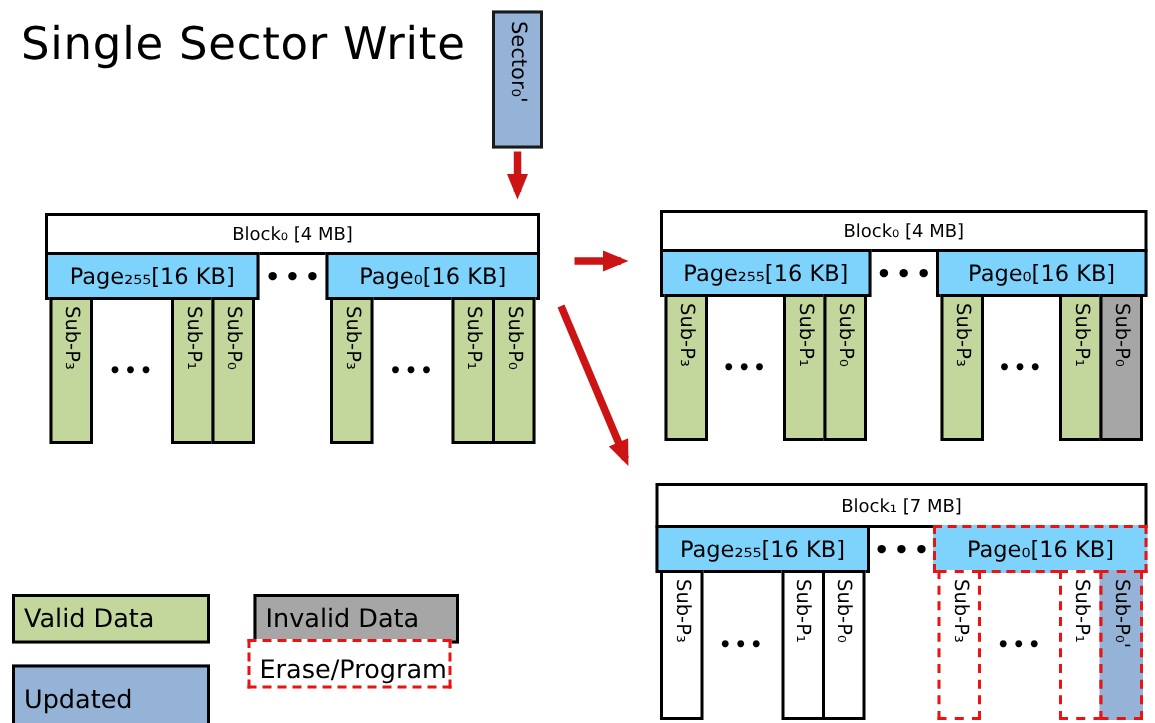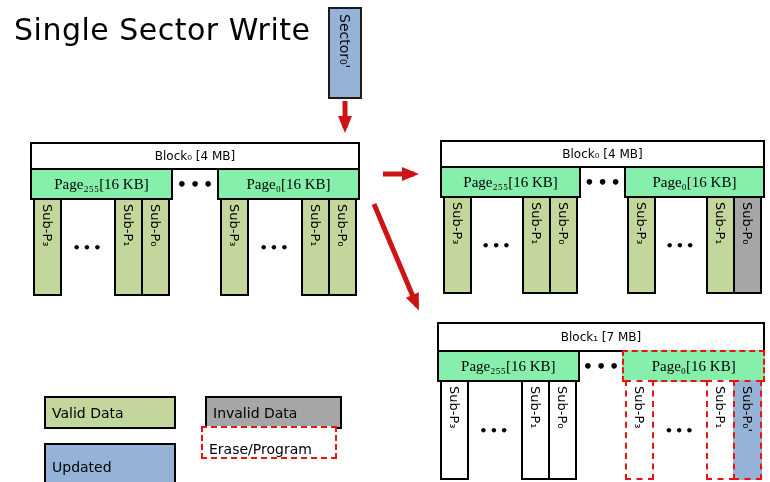--- a/index.html
+++ b/index.html
@@ -28,22 +28,22 @@
   
   .block{position:absolute;}
   .block-header{
     height:28px;border:2px solid var(--border);background:#fff;
     display:flex;align-items:center;justify-content:center;font-size:12px;
   }
   .page-row{display:flex;margin-top:-2px;}
   .page-col{display:flex;flex-direction:column;width:143px;}
   .block-c .page-col{width:146px;}
   .page-box{
-    height:32px;border:2px solid var(--border);background:#86efac;
-    display:flex;align-items:center;justify-content:center;font-size:15px;white-space:nowrap;font-family:Liberation Serif, serif;
+    height:32px;border:2px solid var(--border);background:#7dd3fc;
+    display:flex;align-items:center;justify-content:center;font-size:15px;white-space:nowrap;
   }
   .page-box[data-frame="erase"]{border:2px dashed var(--erase);}
   .mid-dots{
     flex:1;height:32px;display:flex;align-items:center;justify-content:center;
     font-size:16px;font-weight:bold;letter-spacing:3px;padding-left:3px;
   }
   .sub-row{display:flex;height:98px;margin-top:-2px;padding:0 3px;}
   .block-c .sub-row{height:100px;}
   .subpage{
     width:29px;border:2px solid var(--border);background:#fff;
@@ -62,21 +62,21 @@
   .subpage[data-status="updated-erase"]{background:var(--updated);border:2px dashed var(--erase);}
 
   
   .arrows{position:absolute;left:0;top:0;pointer-events:none;}
   .arrow-line{stroke:var(--arrow);stroke-width:5;fill:none;}
   .arrow-head{fill:var(--arrow);}
 
   
   .legend-item{
     position:absolute;border:2px solid var(--border);display:flex;align-items:center;
-    padding-left:6px;font-size:14px;white-space:nowrap;margin-left:36px;
+    padding-left:6px;font-size:17px;white-space:nowrap;
   }
   .legend-item[data-swatch="valid"]{background:var(--valid);}
   .legend-item[data-swatch="invalid"]{background:var(--invalid);}
   .legend-item[data-swatch="updated"]{background:var(--updated);}
   .legend-item[data-swatch="erase"]{background:#fff;border:2px dashed var(--erase);}
 </style>
 </head>
 <body>
 
 <div class="title">Single Sector Write</div>

